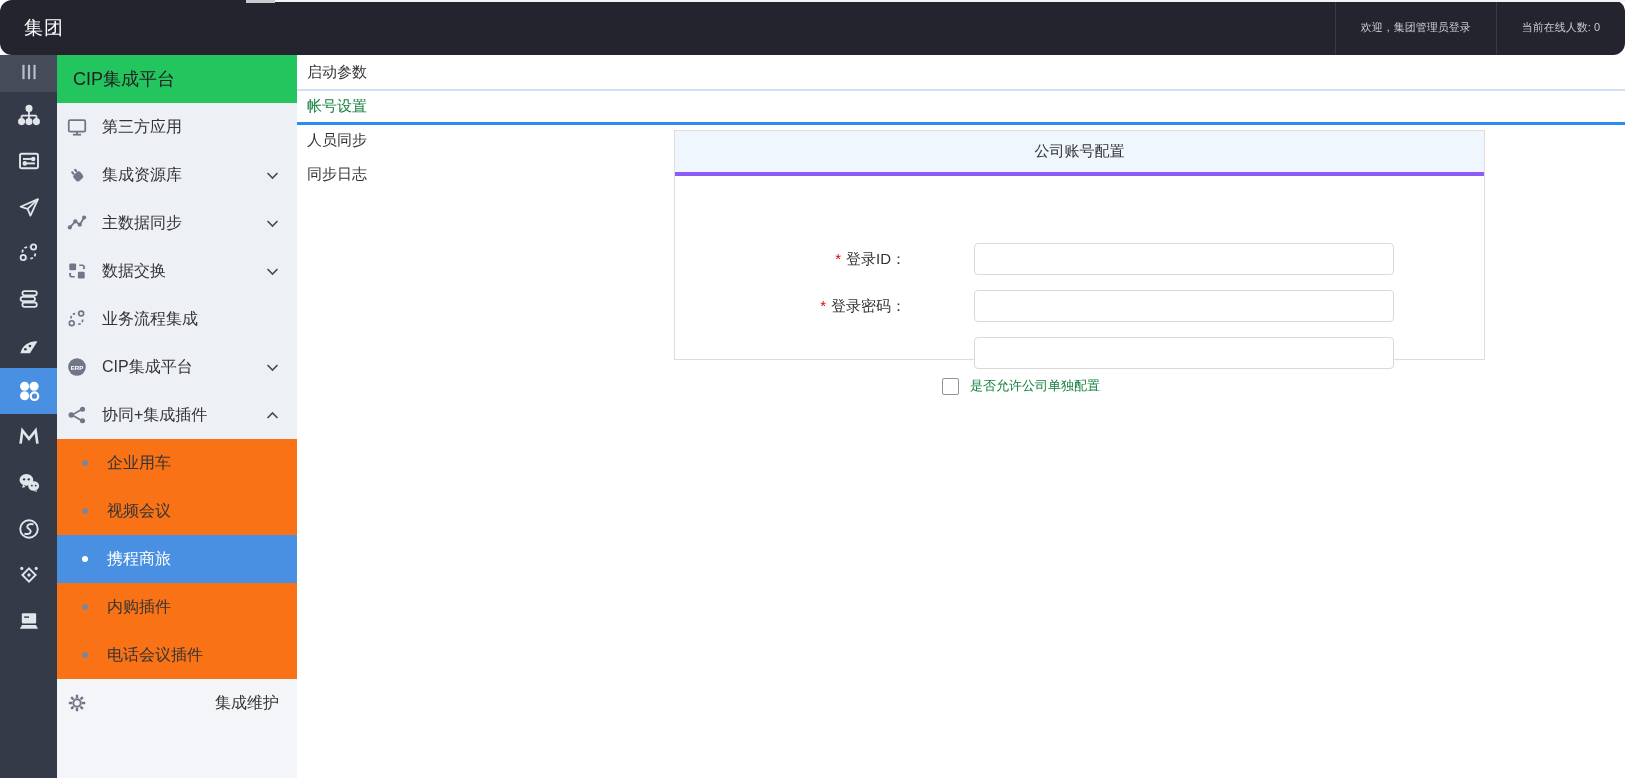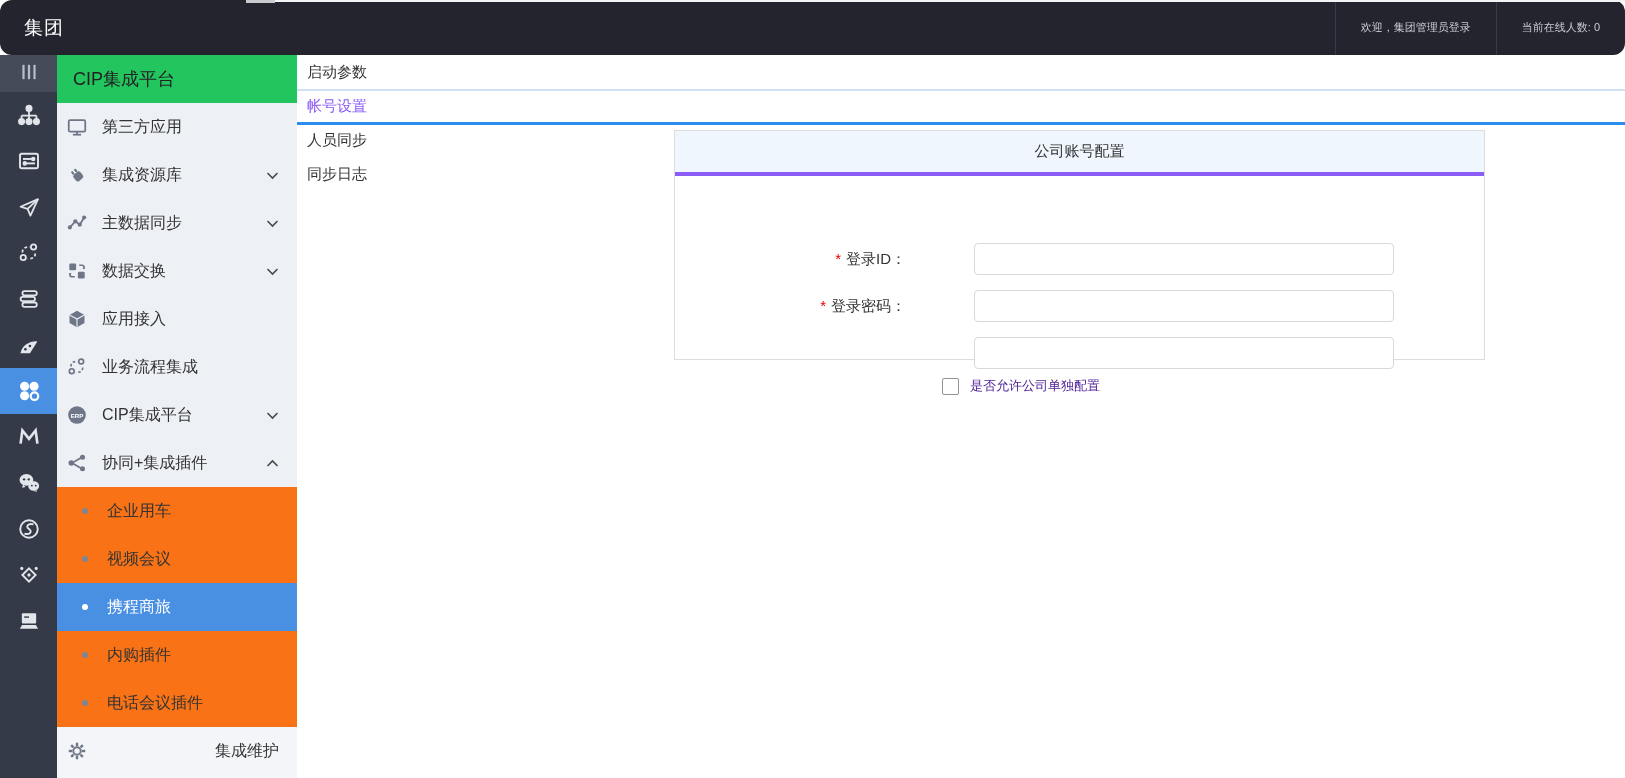--- a/index.html
+++ b/index.html
@@ -31,33 +31,33 @@
   .menu-item.sub{background:#f97316;padding-left:25px;}
   .menu-item.sub .bullet{width:6px;height:6px;border-radius:50%;background:#7c8596;margin-right:19px;flex:none;}
   .menu-item.sub.selected{background:#4a90e2;color:#fff;}
   .menu-item.sub.selected .bullet{background:#fff;}
   .menu-item.bottom{background:#f3f5f8;justify-content:space-between;}
 
   
   .content{position:absolute;left:297px;top:55px;width:1328px;height:723px;background:#fff;}
   .tabbar{height:34px;border-bottom:2px solid #cfe2f5;display:flex;flex-direction:column;}
   .tab{padding:0 10px;font-size:15px;color:#333;line-height:34px;position:relative;cursor:pointer;white-space:nowrap;}
-  .tab.active{color:#8b5cf6;}
+  .tab.active{color:#15803d;}
   .tab.active::after{content:"";position:absolute;left:0;right:0;bottom:-2px;height:3px;background:#2d8cf0;}
 
   
   .panel{position:absolute;left:377px;top:75px;width:811px;height:230px;border:1px solid #dddddd;background:#fff;box-sizing:border-box;}
   .panel-header{height:41px;background:#eff6fd;border-bottom:4px solid #8b5cf6;display:flex;align-items:center;justify-content:center;font-size:15px;color:#333;}
   .panel-body{position:relative;height:187px;margin-top:17px;}
   .form-label{position:absolute;left:0;width:231px;height:32px;line-height:32px;text-align:right;font-size:15px;color:#333;}
   .req{color:#e60000;margin-right:5px;font-size:15px;}
   .form-input{position:absolute;left:299px;width:420px;height:32px;box-sizing:border-box;border:1px solid #d9d9d9;border-radius:4px;background:#fff;padding:0 8px;font-size:14px;font-family:inherit;outline:none;}
   .cb-row{position:absolute;left:267px;top:146px;display:flex;align-items:center;}
   .cb-box{width:15px;height:15px;border:1px solid #929292;border-radius:2px;background:#fff;flex:none;cursor:pointer;}
-  .cb-label{margin-left:11px;font-size:13px;color:#4c1d95;}
+  .cb-label{margin-left:11px;font-size:13px;color:#15803d;}
 </style>
 </head>
 <body>
 
 <div class="topbar">
   <div class="brand">集团</div>
   <div class="topbar-right">
     <div class="topbar-cell">欢迎，集团管理员登录</div>
     <div class="topbar-cell">当前在线人数: 0</div>
   </div>
@@ -284,32 +284,20 @@
         </svg>
     </span>
     <span>数据交换</span>
     <span class="chev">
       <svg width="13" height="9" viewBox="0 0 13 9">
           <polyline points="1.5,2 6.5,7 11.5,2" stroke="currentColor" stroke-width="1.6" fill="none"></polyline>
         </svg>
     </span>
   </div>
 
-  <div class="menu-item">
-    <span class="mi-ico">
-      <svg width="22" height="22" viewBox="0 0 20 20">
-          <polygon points="10,2.6 16.8,6.3 16.8,13.7 10,17.4 3.2,13.7 3.2,6.3" fill="currentColor"></polygon>
-          <g stroke="#edf0f5" stroke-width="1">
-            <polyline points="3.2,6.3 10,10 16.8,6.3" fill="none"></polyline>
-            <line x1="10" y1="10" x2="10" y2="17.4"></line>
-          </g>
-        </svg>
-    </span>
-    <span>应用接入</span>
-  </div>
 
   <div class="menu-item">
     <span class="mi-ico">
       <svg width="22" height="22" viewBox="0 0 20 20">
           <g stroke="currentColor" stroke-width="1.5" fill="none">
             <circle cx="13.8" cy="5" r="2.2"></circle>
             <circle cx="5.2" cy="13.8" r="2.2"></circle>
             <path d="M4.5,9.5 C4.5,6 7,4.8 10.5,5" stroke-dasharray="2.4 1.8"></path>
             <path d="M15.2,10.5 C15.2,13.8 12.5,15 9,14.8" stroke-dasharray="2.4 1.8"></path>
           </g>

